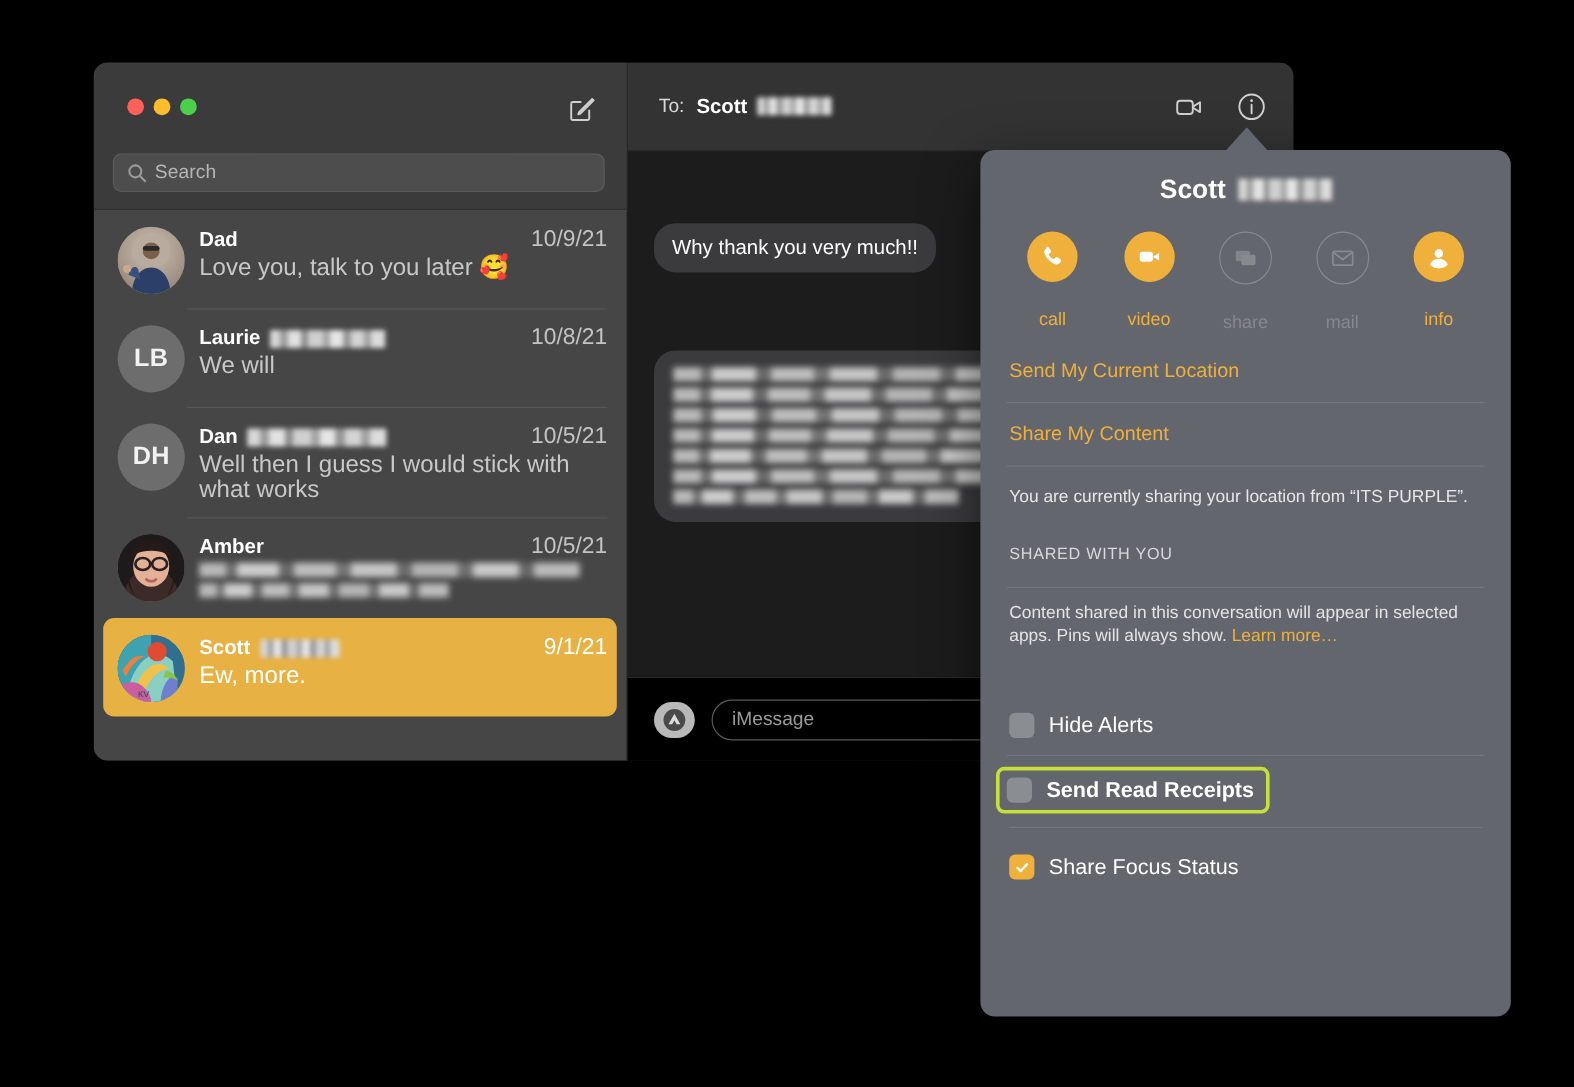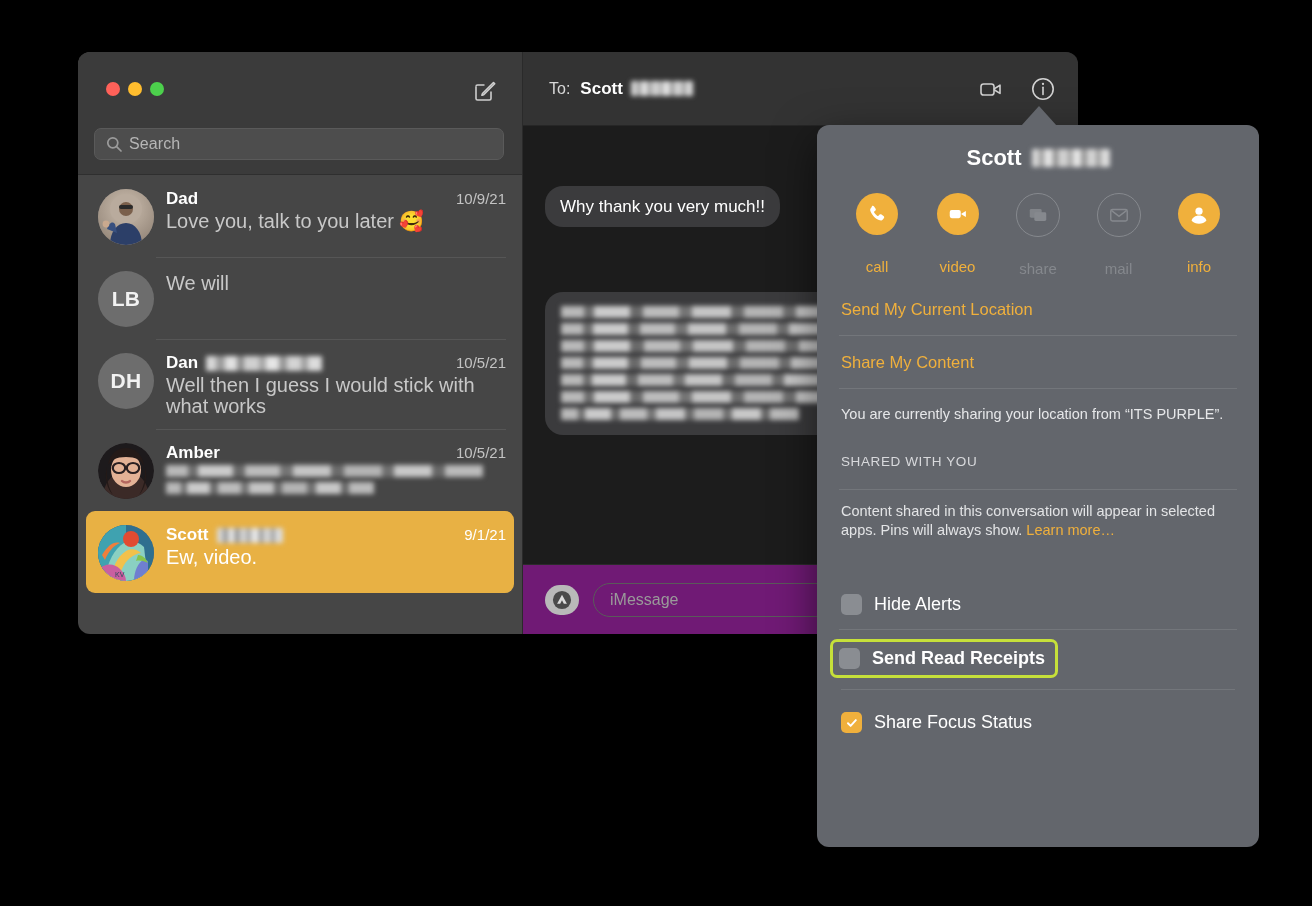--- a/index.html
+++ b/index.html
@@ -156,21 +156,21 @@
     color: #ffffff;
     font-size: 17px;
     font-weight: 700;
     white-space: nowrap;
     display: flex;
     align-items: center;
     gap: 8px;
   }
   .convo-date {
     color: #c3c3c3;
-    font-size: 15px;
+    font-size: 19px;
     white-space: nowrap;
     flex: 0 0 auto;
   }
   .convo.selected .convo-name,
   .convo.selected .convo-date { color: #ffffff; }
   .convo-preview {
     color: #c8c8c8;
     font-size: 20px;
     line-height: 21px;
     margin-top: 2px;
@@ -276,21 +276,21 @@
     background: #3b3b3d;
     width: 330px;
     max-width: none;
     padding: 14px 16px 10px 16px;
   }
 
   .composer {
     flex: 0 0 70px;
     height: 70px;
     border-top: 1px solid #2b2b2b;
-    background: #701a75;
+    background: #000000;
     display: flex;
     align-items: center;
     padding: 0 22px;
     box-sizing: border-box;
     gap: 14px;
   }
   .appstore-btn {
     width: 34px; height: 30px;
     border-radius: 15px;
     background: #b9b9b9;
@@ -508,20 +508,27 @@
             </div>
             <div class="convo-preview">Love you, talk to you later 🥰</div>
           </div>
         </div>
 
         <div class="convo">
           <div class="avatar">
             <span class="initials">LB</span>
           </div>
           <div class="convo-body">
+            <div class="convo-top">
+              <div class="convo-name">
+                <span>Laurie</span>
+                <span class="redact" style="width:96px;height:15px;"></span>
+              </div>
+              <div class="convo-date">10/8/21</div>
+            </div>
             <div class="convo-preview">We will</div>
           </div>
         </div>
 
         <div class="convo">
           <div class="avatar">
             <span class="initials">DH</span>
           </div>
           <div class="convo-body">
             <div class="convo-top">
@@ -582,21 +589,21 @@
             </svg>
           </div>
           <div class="convo-body">
             <div class="convo-top">
               <div class="convo-name">
                 <span>Scott</span>
                 <span class="redact" style="width:66px;height:15px;"></span>
               </div>
               <div class="convo-date">9/1/21</div>
             </div>
-            <div class="convo-preview">Ew, video.</div>
+            <div class="convo-preview">Ew, more.</div>
           </div>
         </div>
 
       </div>
     </div>
 
     <div class="convo-pane">
 
       <div class="convo-header">
         <span class="to-label">To:</span>

